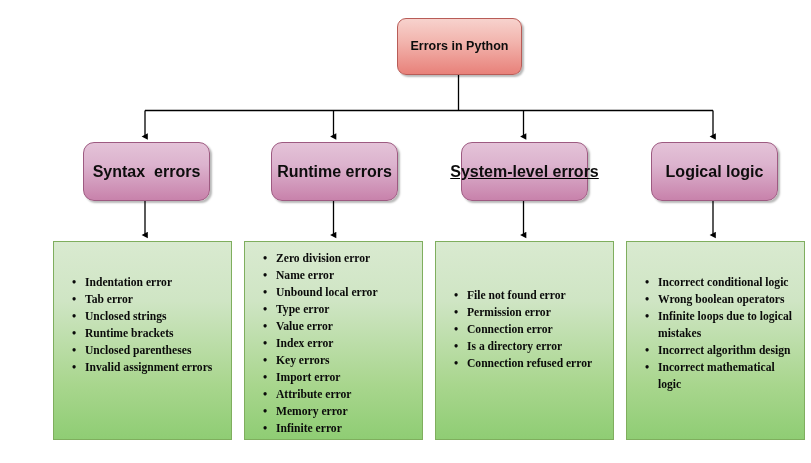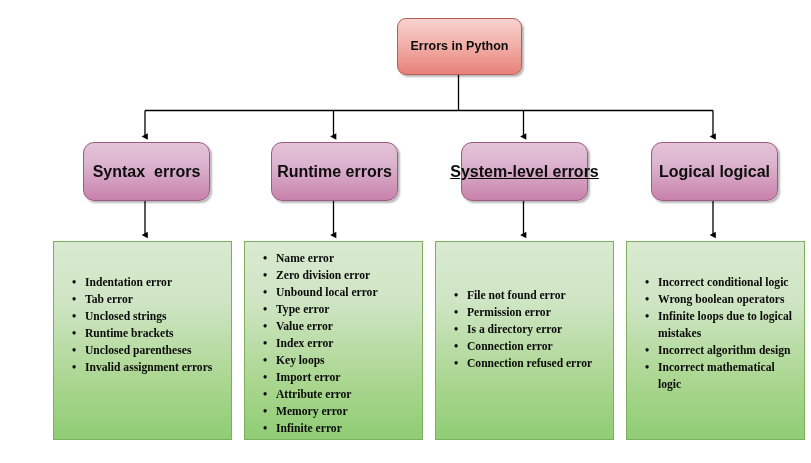--- a/index.html
+++ b/index.html
@@ -169,54 +169,54 @@
   <div class="node-cat cat-0">
     <span class="node-label">Syntax  errors</span>
   </div>
   <div class="node-cat cat-1">
     <span class="node-label">Runtime errors</span>
   </div>
   <div class="node-cat cat-2">
     <span class="node-label">System-level errors</span>
   </div>
   <div class="node-cat cat-3">
-    <span class="node-label">Logical logical</span>
+    <span class="node-label">Logical logic</span>
   </div>
 
   <div class="panel panel-0">
     <ul class="panel-list">
         <li>Indentation error</li>
         <li>Tab error</li>
         <li>Unclosed strings</li>
         <li>Runtime brackets</li>
         <li>Unclosed parentheses</li>
         <li>Invalid assignment errors</li>
       </ul>
   </div>
   <div class="panel panel-1">
     <ul class="panel-list">
+        <li>Zero division error</li>
         <li>Name error</li>
-        <li>Zero division error</li>
         <li>Unbound local error</li>
         <li>Type error</li>
         <li>Value error</li>
         <li>Index error</li>
-        <li>Key loops</li>
+        <li>Key errors</li>
         <li>Import error</li>
         <li>Attribute error</li>
         <li>Memory error</li>
         <li>Infinite error</li>
       </ul>
   </div>
   <div class="panel panel-2">
     <ul class="panel-list">
         <li>File not found error</li>
         <li>Permission error</li>
+        <li>Connection error</li>
         <li>Is a directory error</li>
-        <li>Connection error</li>
         <li>Connection refused error</li>
       </ul>
   </div>
   <div class="panel panel-3">
     <ul class="panel-list">
         <li>Incorrect conditional logic</li>
         <li>Wrong boolean operators</li>
         <li>Infinite loops due to logical mistakes</li>
         <li>Incorrect algorithm design</li>
         <li>Incorrect mathematical logic</li>

